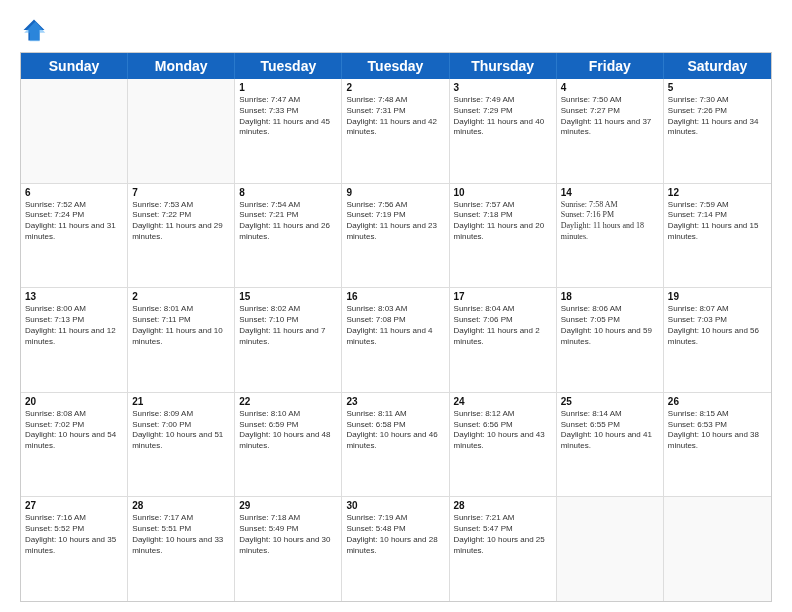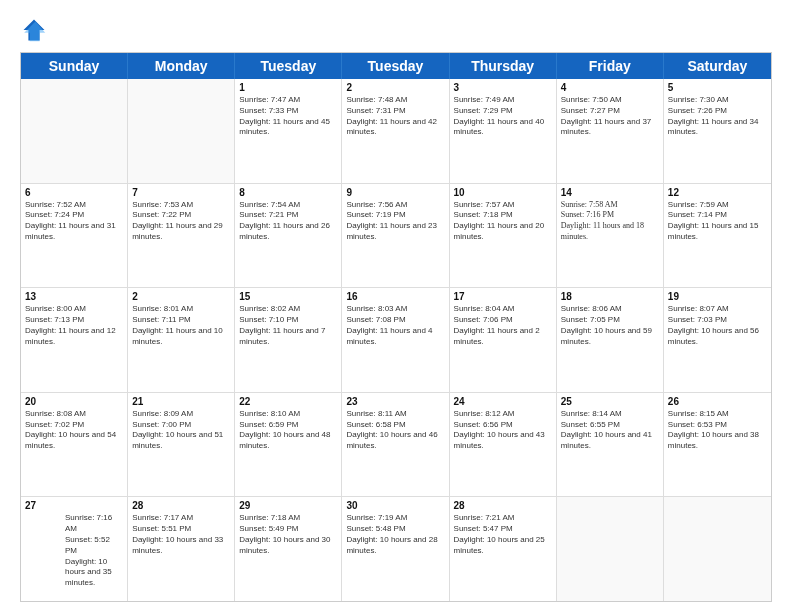--- a/index.html
+++ b/index.html
@@ -305,21 +305,21 @@
           <div class="cal-cell">
             <span class="day-num">26</span>
             <div class="cell-text" style="white-space: pre-line;">Sunrise: 8:15 AM
 Sunset: 6:53 PM
 Daylight: 10 hours and 38 minutes.</div>
           </div>
         </div>
         <div class="cal-row">
           <div class="cal-cell">
             <span class="day-num">27</span>
-            <div class="cell-text" style="white-space: pre-line; margin-left: 40px;">Sunrise: 7:16 AM
+            <div class="cell-text" style="white-space: pre-line;">Sunrise: 7:16 AM
 Sunset: 5:52 PM
 Daylight: 10 hours and 35 minutes.</div>
           </div>
           <div class="cal-cell">
             <span class="day-num">28</span>
             <div class="cell-text" style="white-space: pre-line;">Sunrise: 7:17 AM
 Sunset: 5:51 PM
 Daylight: 10 hours and 33 minutes.</div>
           </div>
           <div class="cal-cell">

